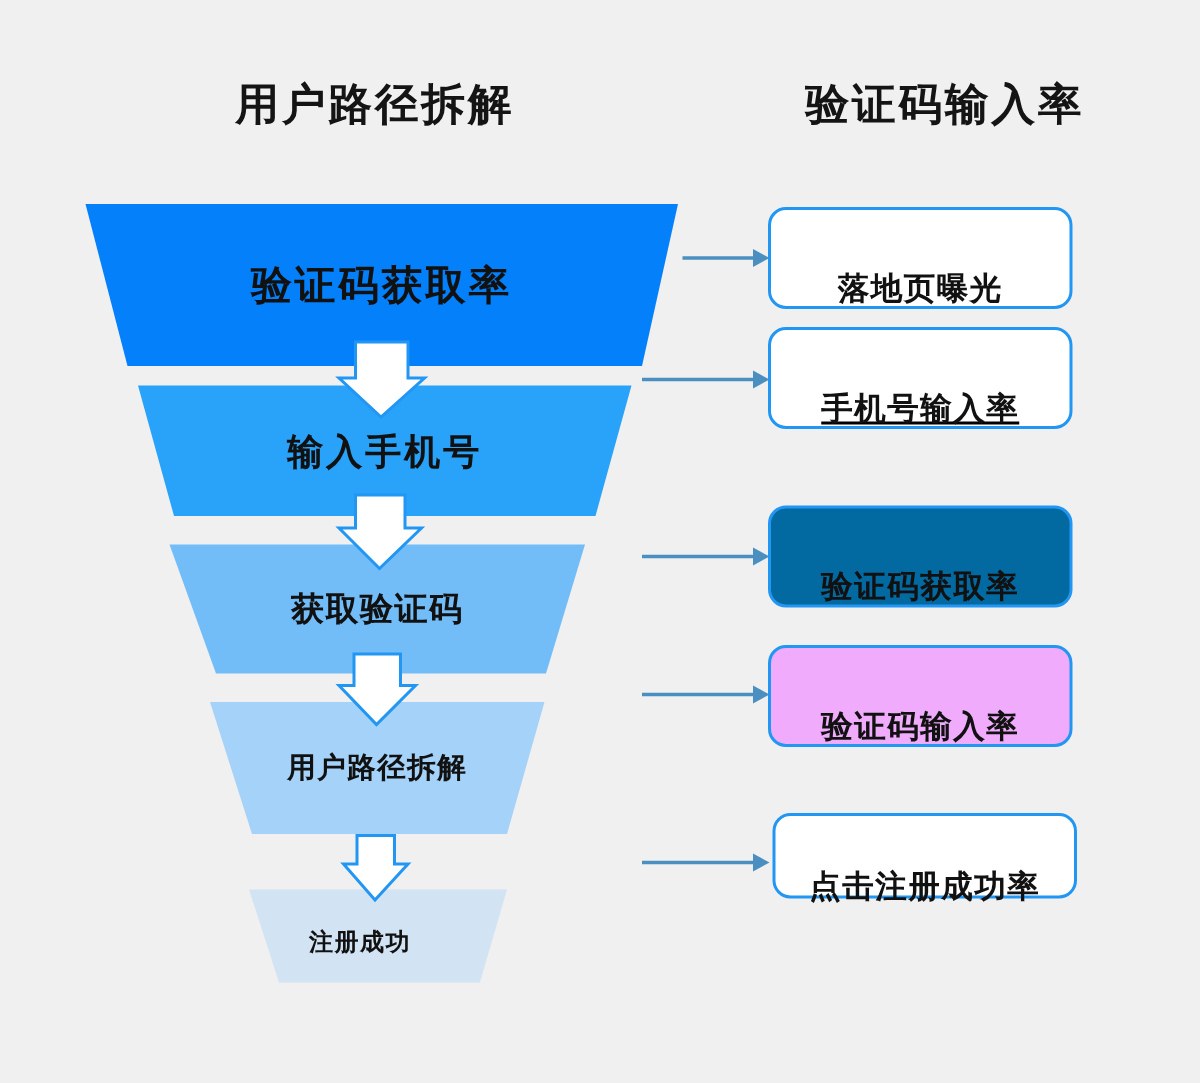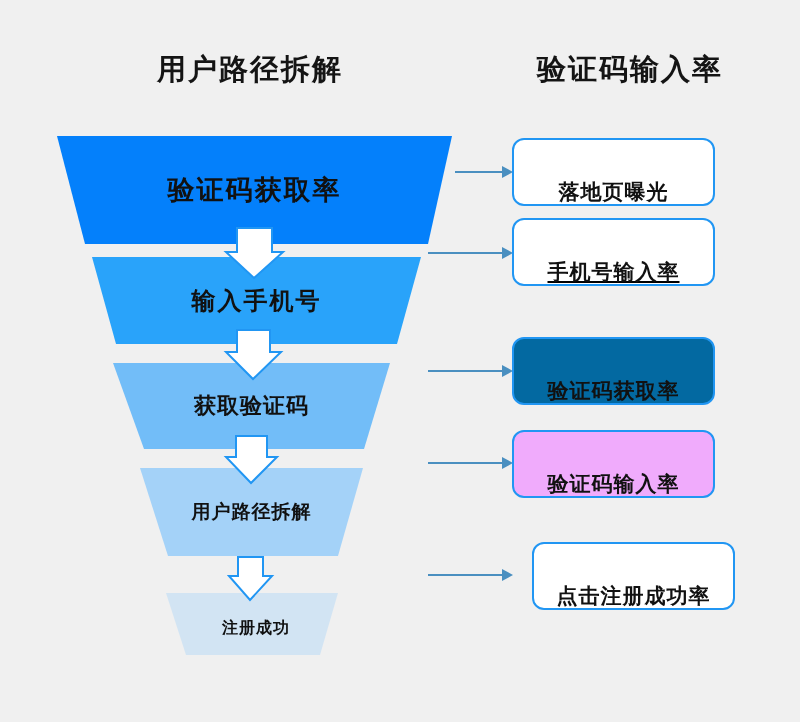--- a/index.html
+++ b/index.html
@@ -129,33 +129,33 @@
   </div>
   <div class="funnel-layer" id="lbl-wrap-2" style="left:113px; top:363px; width:277px; height:86px;">
     <span class="funnel-label" id="lbl-2" style="font-size: 22px; letter-spacing: 1px;">获取验证码</span>
   </div>
   <div class="funnel-layer" id="lbl-wrap-1" style="left:92px;  top:257px; width:329px; height:87px;">
     <span class="funnel-label" id="lbl-1" style="font-size: 24px; letter-spacing: 2px;">输入手机号</span>
   </div>
   <div class="funnel-layer" id="lbl-wrap-3" style="left:140px; top:468px; width:223px; height:88px;">
     <span class="funnel-label" id="lbl-3" style="font-size: 19px; letter-spacing: 1px;">用户路径拆解</span>
   </div>
-  <div class="funnel-layer" id="lbl-wrap-4" style="left:170px; top:593px; width:172px; height:70px;">
+  <div class="funnel-layer" id="lbl-wrap-4" style="left:154px; top:593px; width:172px; height:70px;">
     <span class="funnel-label" id="lbl-4" style="font-size: 16px; letter-spacing: 1px;">注册成功</span>
   </div>
 
   <div class="metric-box" id="metric-0" style="left: 512px; top: 138px; width: 203px; height: 68px; border-color: rgb(33, 150, 243); background: rgb(255, 255, 255);">
     <span class="metric-label">落地页曝光</span>
   </div>
   <div class="metric-box" id="metric-1" style="left: 512px; top: 218px; width: 203px; height: 68px; border-color: rgb(33, 150, 243); background: rgb(255, 255, 255); text-decoration: underline;">
     <span class="metric-label">手机号输入率</span>
   </div>
   <div class="metric-box" id="metric-2" style="left: 512px; top: 337px; width: 203px; height: 68px; border-color: rgb(33, 150, 243); background: #0369a1;">
     <span class="metric-label">验证码获取率</span>
   </div>
   <div class="metric-box" id="metric-3" style="left: 512px; top: 430px; width: 203px; height: 68px; border-color: rgb(33, 150, 243); background: #f0abfc;">
     <span class="metric-label">验证码输入率</span>
   </div>
-  <div class="metric-box" id="metric-4" style="left: 532px; top: 542px; width: 203px; height: 68px; border-color: rgb(33, 150, 243); background: rgb(255, 255, 255); font-family: Liberation Serif, serif;">
+  <div class="metric-box" id="metric-4" style="left: 515px; top: 542px; width: 203px; height: 57px; border-color: rgb(33, 150, 243); background: rgb(255, 255, 255); font-family: Liberation Serif, serif;">
     <span class="metric-label">点击注册成功率</span>
   </div>
 
 </div>
 
 </body></html>

